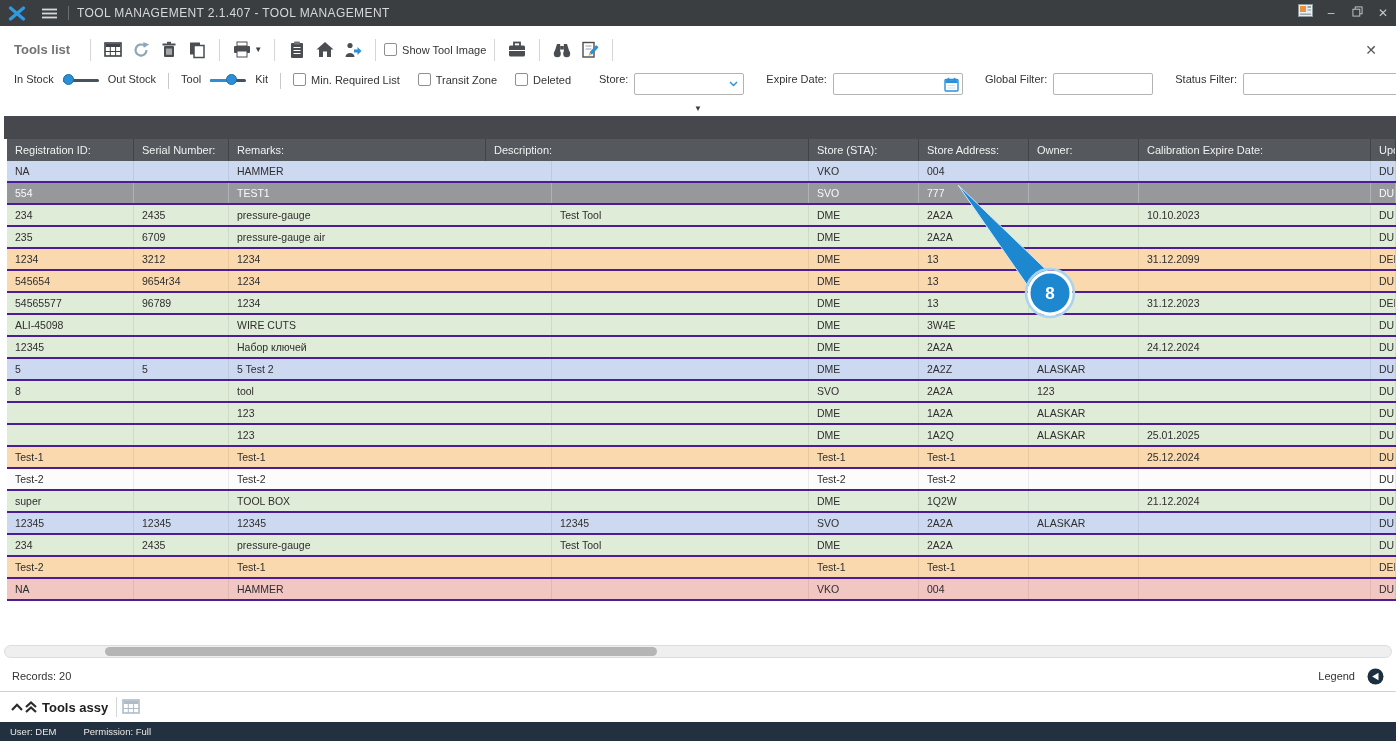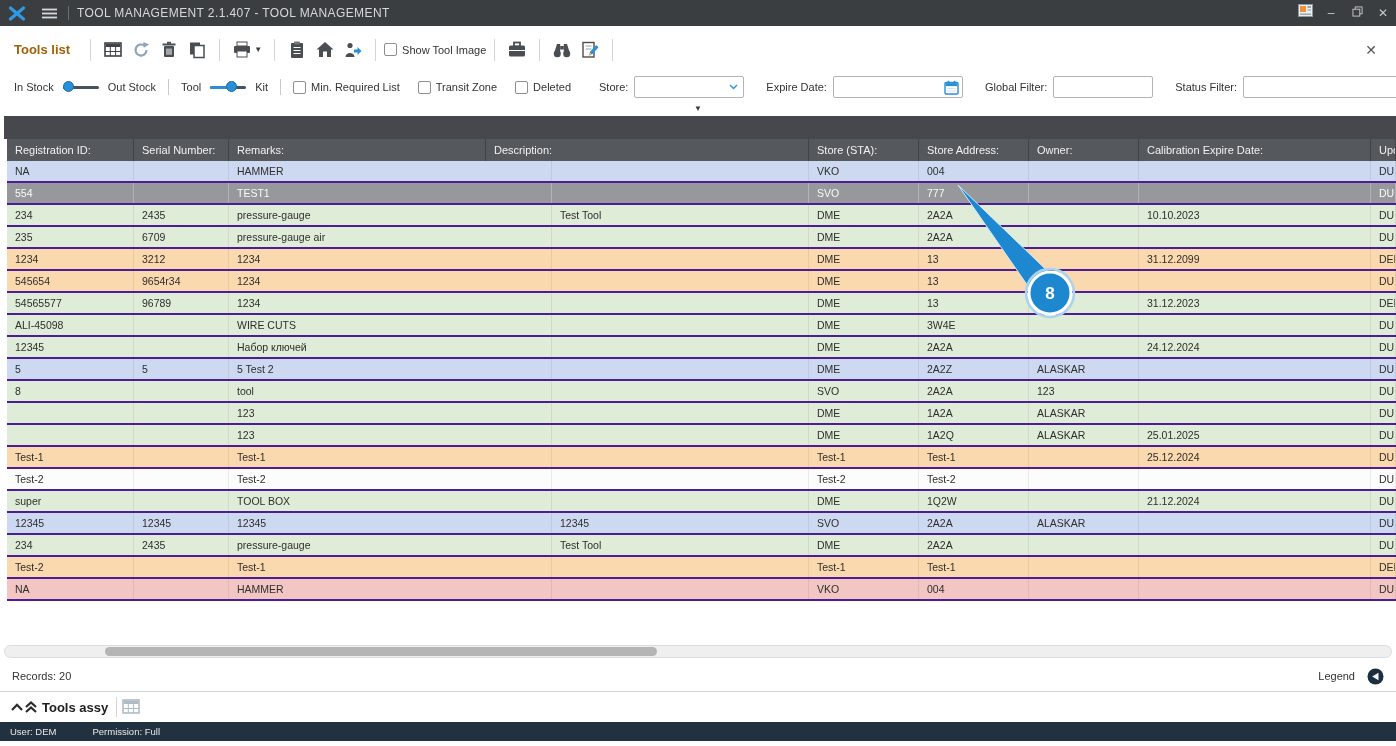--- a/index.html
+++ b/index.html
@@ -11,32 +11,32 @@
   .titlebar { position:absolute; top:0; left:0; right:0; height:26px; background:#3a3e41; display:flex; align-items:center; }
   .app-icon { width:34px; display:flex; justify-content:center; }
   .tb-btn { background:none; border:none; width:30px; height:26px; display:flex; align-items:center; justify-content:center; cursor:pointer; }
   .tb-sep { width:1px; height:14px; background:#6b6f73; margin:0 8px 0 4px; }
   .tb-title { color:#d8d8d8; font-size:12px; letter-spacing:.4px; white-space:nowrap; }
   .tb-right { margin-left:auto; display:flex; align-items:center; height:26px; }
   .tb-ctl { background:none; border:none; width:26px; height:26px; color:#c9c9c9; font-size:12px; line-height:26px; cursor:pointer; text-align:center; }
 
   
   .toolbar { position:absolute; top:26px; left:0; right:0; height:47px; background:#fff; display:flex; align-items:center; padding:0 10px 0 14px; }
-  .tl-title { font-size:13px; font-weight:bold; color:#a16207; margin-right:12px; white-space:nowrap; }
+  .tl-title { font-size:13px; font-weight:bold; color:#737373; margin-right:12px; white-space:nowrap; }
   .vsep { width:1px; height:22px; background:#d5d5d5; margin:0 8px; flex:none; }
   .tbtn { background:none; border:none; width:28px; height:28px; display:flex; align-items:center; justify-content:center; cursor:pointer; flex:none; }
   .tbtn.wide { width:38px; }
   .drop-caret { font-size:8px; color:#3d3d3d; margin-left:2px; }
   .cbx { display:inline-flex; align-items:center; cursor:pointer; flex:none; }
   .cbx .box { width:13px; height:13px; border:1px solid #8f8f8f; background:#fff; border-radius:2px; margin-right:5px; flex:none; }
   .cbx .cbl { font-size:11px; color:#333; white-space:nowrap; }
   .panel-close { margin-left:auto; background:none; border:none; font-size:14px; color:#555; cursor:pointer; width:30px; }
 
   
-  .filterbar { position:absolute; top:73px; left:0; right:0; height:28px; display:flex; align-items:center; padding:0 14px; }
+  .filterbar { position:absolute; top:73px; left:0; right:0; height:28px; display:flex; align-items:flex-start; padding:0 14px; }
   .flabel { font-size:11px; color:#333; white-space:nowrap; flex:none; }
   .fsep { width:1px; height:16px; background:#c9c9c9; margin:0 12px; flex:none; }
   .toggle { position:relative; width:36px; height:14px; margin:0 9px; flex:none; cursor:pointer; }
   .toggle .track { position:absolute; left:0; right:0; top:6px; height:3px; background:#46525c; border-radius:2px; }
   .toggle .fill { position:absolute; top:6px; height:3px; background:#2b8fd8; border-radius:2px; }
   .toggle .knob { position:absolute; top:1px; width:11px; height:11px; border-radius:50%; background:#2b8fd8; border:1px solid #1b6dab; }
   .cb-gap { margin-right:18px; }
   .ml28 { margin-left:28px; }
   .ml16 { margin-left:16px; }
   .dropdown { position:relative; display:inline-flex; align-items:center; justify-content:flex-end; height:22px; border:1px solid #b3b3b3; border-radius:2px; background:#fff; margin:0 6px; padding-right:5px; flex:none; cursor:pointer; }
@@ -70,21 +70,21 @@
   .records-row { position:absolute; top:663px; left:0; right:0; height:26px; display:flex; align-items:center; padding:0 12px; }
   .records-label { font-size:11px; color:#333; }
   .legend-wrap { margin-left:auto; display:flex; align-items:center; gap:12px; }
   .legend-label { font-size:11px; color:#333; }
   .iconbtn { background:none; border:none; cursor:pointer; display:flex; align-items:center; justify-content:center; }
 
   .bottom-panel { position:absolute; top:691px; left:0; right:0; height:31px; background:#fff; border-top:1px solid #d2d2d2; display:flex; align-items:center; padding-left:10px; }
   .bp-title { font-size:13px; font-weight:bold; color:#1d1d1d; margin:0 4px; white-space:nowrap; }
   .bp-sep { width:1px; height:20px; background:#d5d5d5; margin:0 4px; }
 
-  .footer { position:absolute; top:722px; left:0; right:0; height:19px; background:#22313f; display:flex; align-items:center; gap:36px; padding-left:10px; }
+  .footer { position:absolute; top:722px; left:0; right:0; height:19px; background:#22313f; display:flex; align-items:center; gap:27px; padding-left:10px; }
   .footer span { font-size:9.5px; color:#e9e9e9; white-space:nowrap; }
 </style>
 </head>
 <body>
 
 <div class="window">
 
   <div class="titlebar">
     <span class="app-icon">
       <svg width="18" height="15" viewBox="0 0 18 15">

